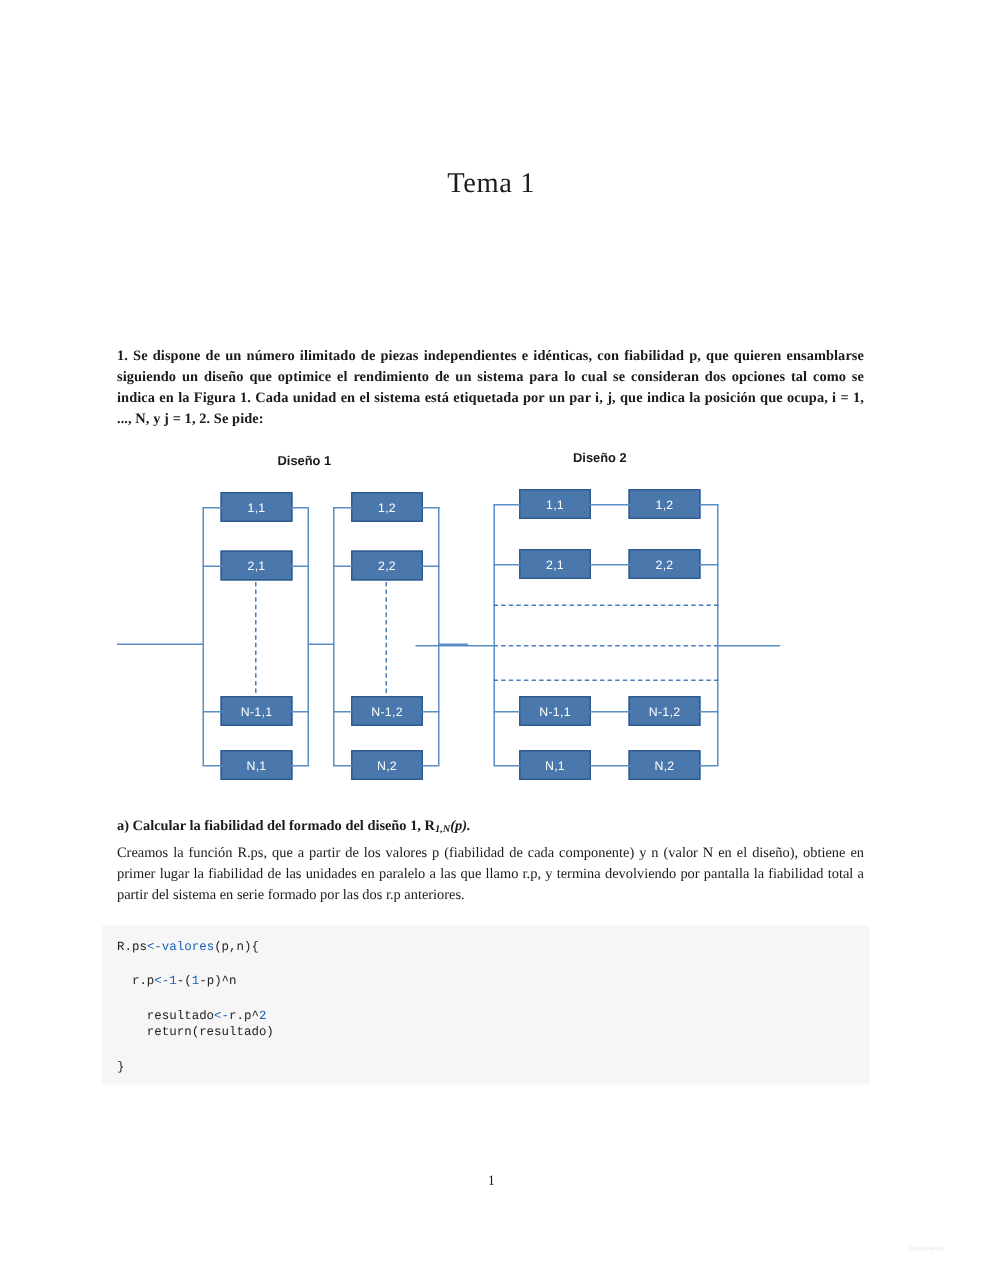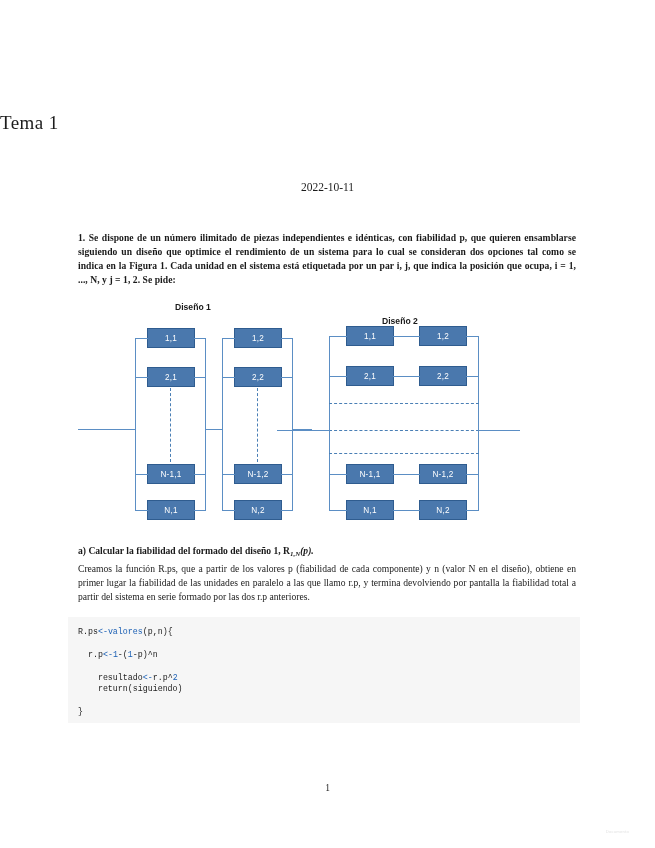--- a/index.html
+++ b/index.html
@@ -22,20 +22,21 @@
     inset: 0;
     background: #ffffff;
   }
 
   
   .doc-title {
     position: absolute;
     top: 112px;
     left: 0;
     width: 655px;
+    text-align: center;
     font-size: 19px;
     letter-spacing: 0.4px;
     color: #1c1c1c;
   }
   .doc-date {
     position: absolute;
     top: 181px;
     left: 0;
     width: 655px;
     text-align: center;
@@ -83,22 +84,22 @@
     height: 245px;
   }
   .fig-caption {
     position: absolute;
     font-family: "Liberation Sans", "DejaVu Sans", sans-serif;
     font-size: 8.6px;
     font-weight: bold;
     color: #1a1a1a;
     white-space: nowrap;
   }
-  .cap-d1 { left: 55px; top: 6px; }
-  .cap-d2 { left: 262px; top: 20px; }
+  .cap-d1 { left: 65px; top: 6px; }
+  .cap-d2 { left: 262px; top: 4px; }
 
   .unit {
     position: absolute;
     background: #4a78ad;
     border: 1.1px solid #2f5c8f;
     box-sizing: border-box;
     color: #ffffff;
     font-family: "Liberation Sans", "DejaVu Sans", sans-serif;
     font-size: 8.2px;
     display: flex;
@@ -166,21 +167,20 @@
     letter-spacing: 0.2px;
     user-select: none;
   }
 </style>
 </head>
 <body>
 
 <div class="page">
 
   <div class="doc-title">Tema 1</div>
-  <div class="doc-date">2022-10-11</div>
 
   <div class="body-block statement">1.  Se dispone de un número ilimitado de piezas independientes e idénticas, con fiabilidad p, que quieren ensamblarse siguiendo un diseño que optimice el rendimiento de un sistema para lo cual se consideran dos opciones tal como se indica en la Figura 1.  Cada unidad en el sistema está etiquetada por un par i, j, que indica la posición que ocupa, i = 1, ..., N, y j = 1, 2.  Se pide:</div>
 
   <div class="figure">
 
     <div class="fig-caption cap-d1">Diseño 1</div>
     <div class="fig-caption cap-d2">Diseño 2</div>
 
     <div class="unit" style="left:27px;  top:32px;  width:48px; height:20px;">1,1</div>
     <div class="unit" style="left:27px;  top:71px;  width:48px; height:20px;">2,1</div>
@@ -262,20 +262,20 @@
 
   <div class="body-block q-a-heading"><span>a) Calcular la fiabilidad del formado del diseño 1, R</span><span class="mathsub">1,N</span><span class="mathit">(p).</span></div>
 
   <div class="body-block answer-par">Creamos la función R.ps, que a partir de los valores p (fiabilidad de cada componente) y n (valor N en el diseño), obtiene en primer lugar la fiabilidad de las unidades en paralelo a las que llamo r.p, y termina devolviendo por pantalla la fiabilidad total a partir del sistema en serie formado por las dos r.p anteriores.</div>
 
   <div class="code-block"><span>R.ps<span class="op">&lt;-</span><span class="kw">valores</span>(p,n){</span>
 <span></span>
 <span>  r.p<span class="op">&lt;-</span><span class="num">1</span>-(<span class="num">1</span>-p)^n</span>
 <span></span>
 <span>    resultado<span class="op">&lt;-</span>r.p^<span class="num">2</span></span>
-<span>    return(siguiendo)</span>
+<span>    return(resultado)</span>
 <span></span>
 <span>}</span></div>
 
   <div class="page-number">1</div>
   <div class="watermark">Documento</div>
 
 </div>
 
 </body></html>

